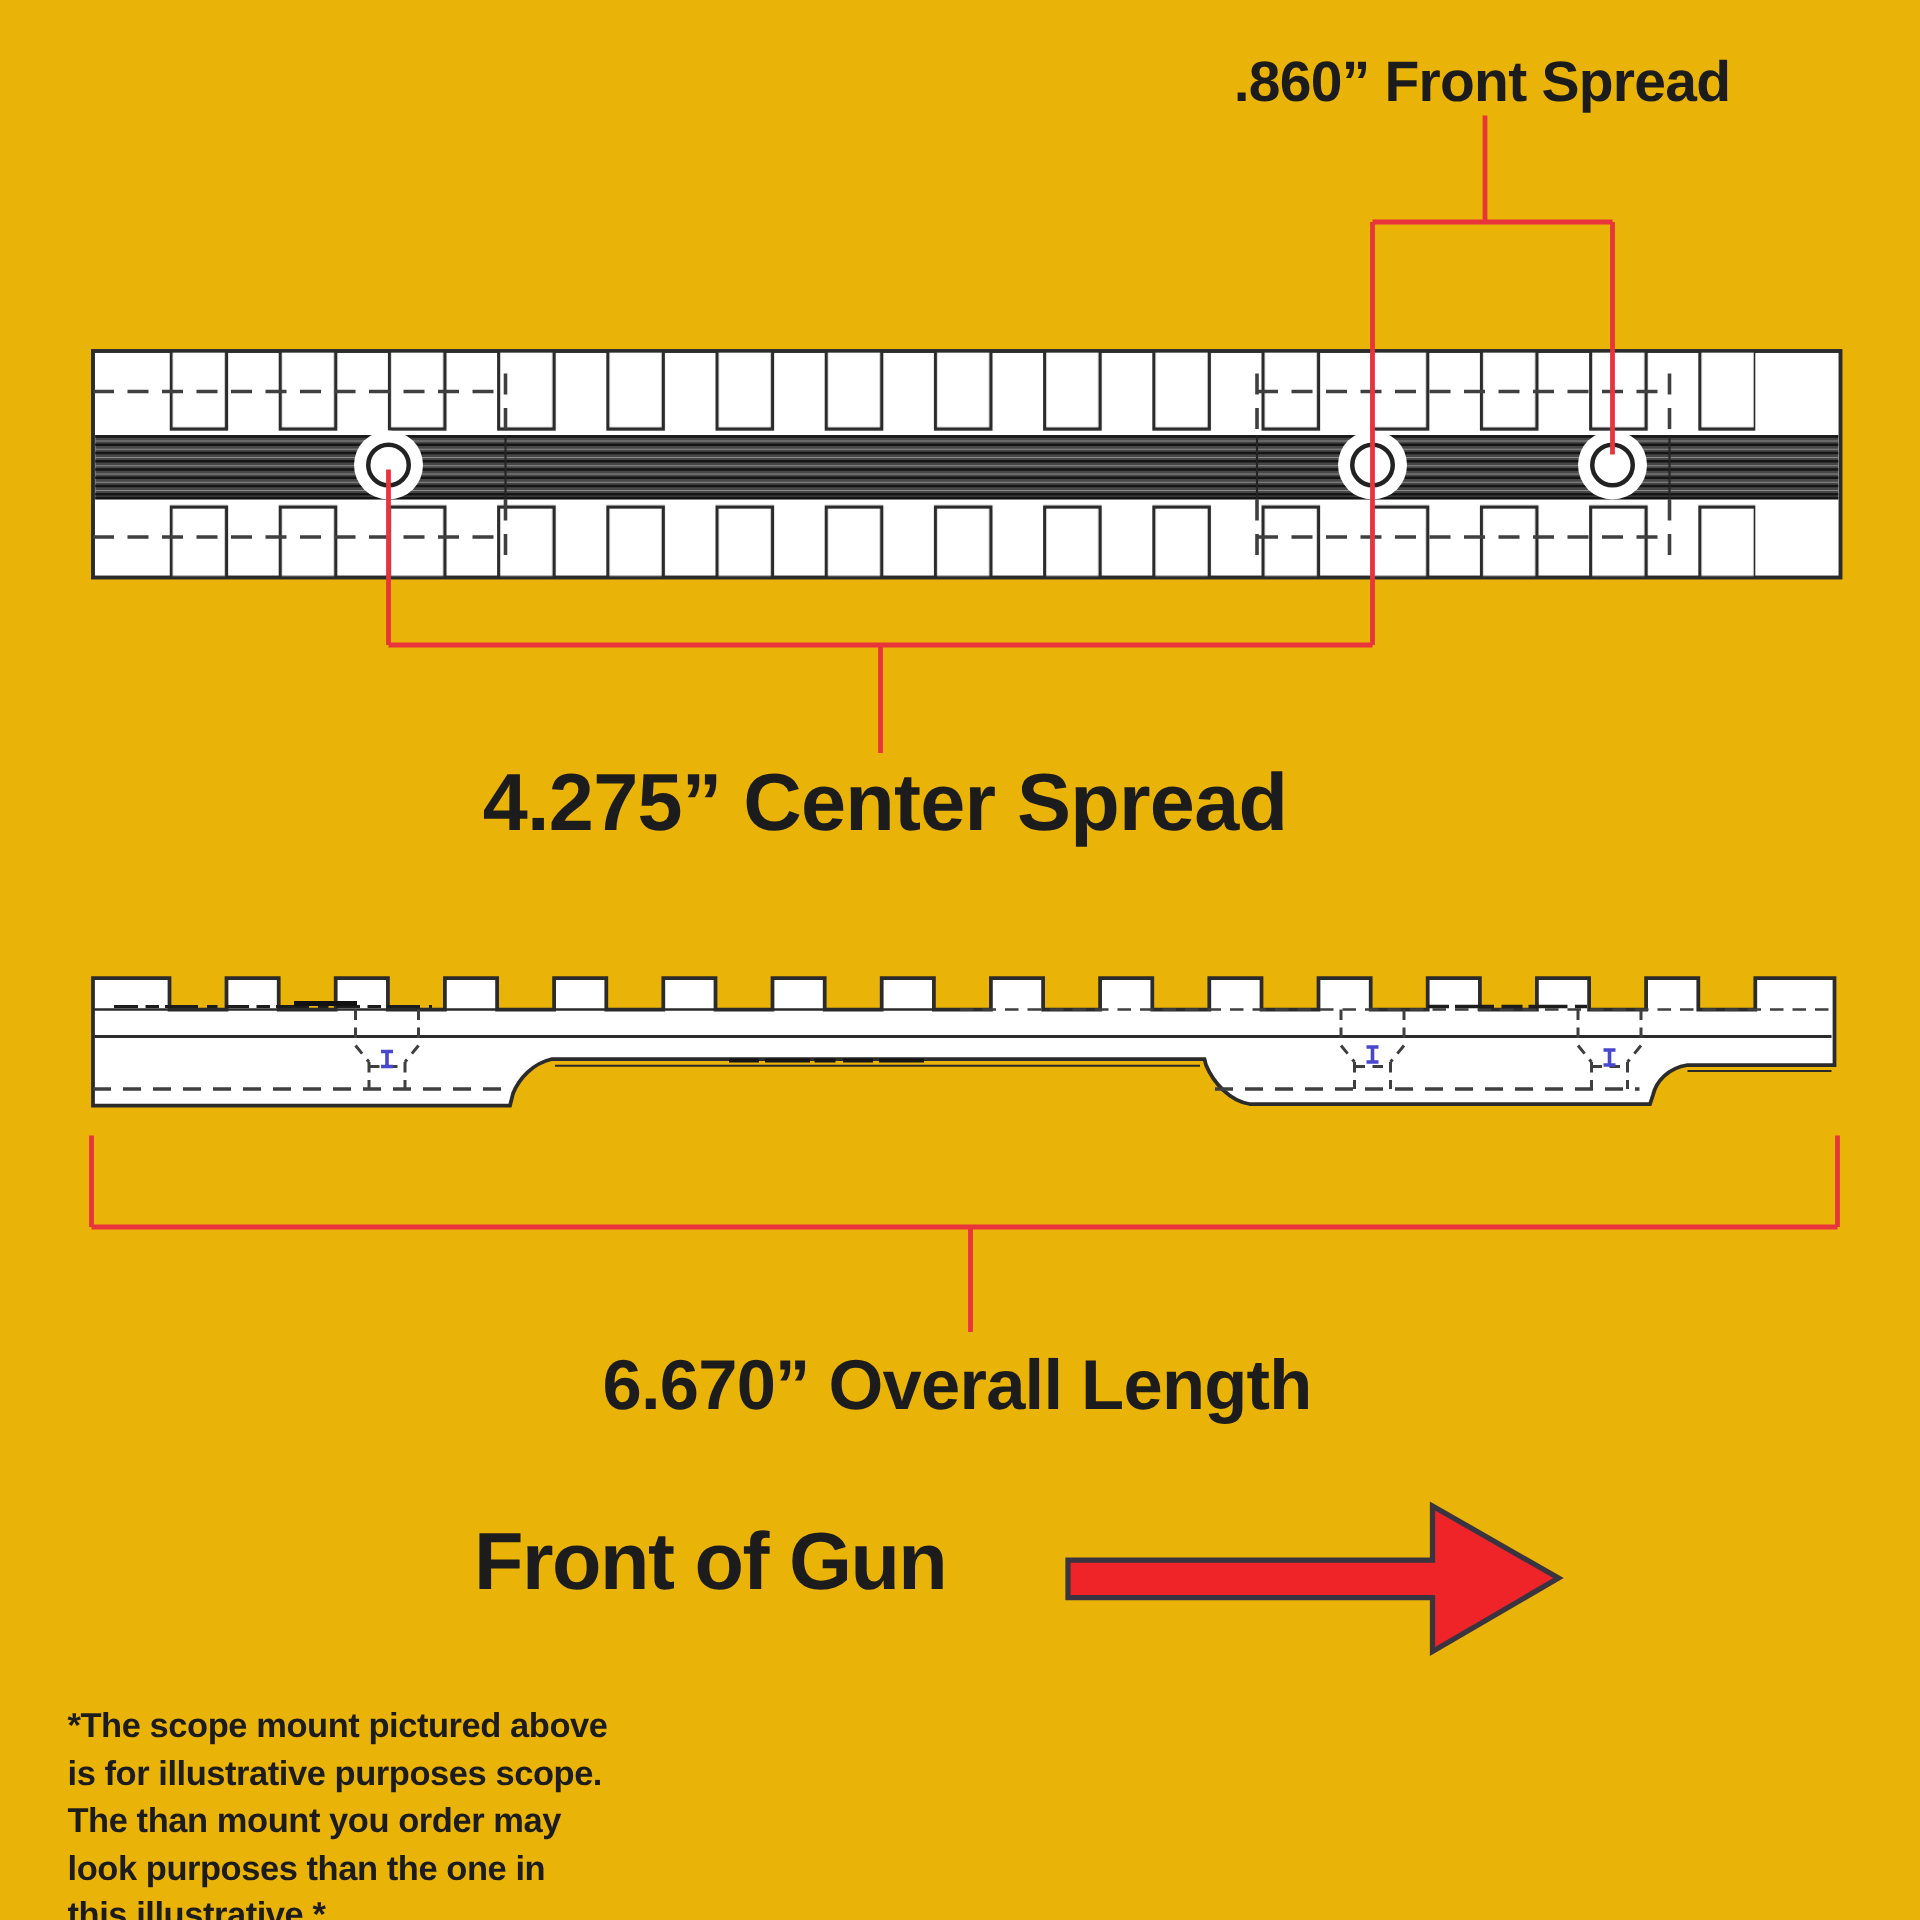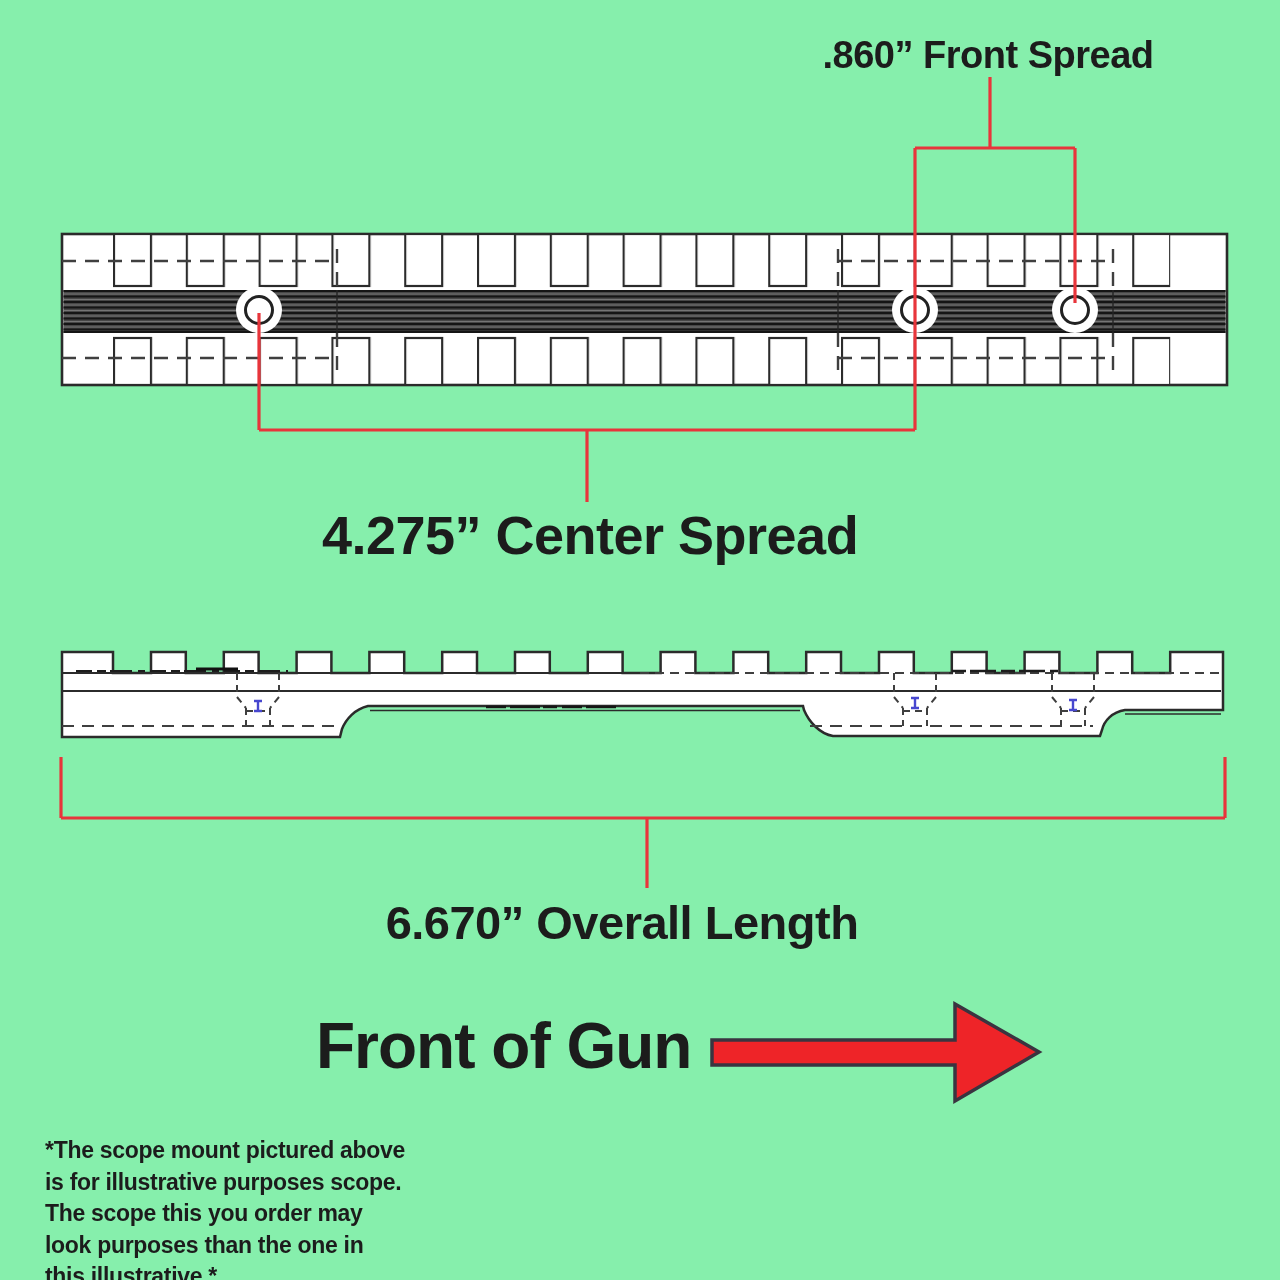--- a/index.html
+++ b/index.html
@@ -1,28 +1,28 @@
 <!DOCTYPE html>
 <html><head>
 <meta charset="utf-8">
 <style>
   html,body{margin:0;padding:0;background:#fff;}
   .canvas{
-    position:relative;width:1280px;height:1280px;background:#86efac;
+    position:relative;width:1280px;height:1280px;background:#eab308;
     font-family:"Liberation Sans", sans-serif;overflow:hidden;
   }
   .diagram-svg{position:absolute;left:0;top:0;width:1280px;height:1280px;}
   .dim-label{
     position:absolute;font-weight:bold;color:#1c1c1c;white-space:nowrap;
     letter-spacing:-0.5px;line-height:1;
   }
   .label-front-spread{left:988px;top:36px;font-size:38px;transform:translateX(-50%);}
   .label-center-spread{left:590px;top:508px;font-size:54px;transform:translateX(-50%);}
-  .label-overall-length{left:622px;top:899px;font-size:47px;transform:translateX(-50%);}
-  .label-front-of-gun{left:316px;top:1014px;font-size:64px;letter-spacing:-1px;}
+  .label-overall-length{left:638px;top:899px;font-size:47px;transform:translateX(-50%);}
+  .label-front-of-gun{left:316px;top:1014px;font-size:54px;letter-spacing:-1px;}
   .disclaimer{
     position:absolute;left:45px;top:1106px;font-size:23px;font-weight:bold;
     color:#1c1c1c;line-height:31.5px;letter-spacing:-0.3px;margin-top:29px;
   }
 </style>
 </head>
 <body>
 
 <div class="canvas">
 
@@ -120,18 +120,18 @@
 
   <div class="dim-label label-center-spread">4.275” Center Spread</div>
 
   <div class="dim-label label-overall-length">6.670” Overall Length</div>
 
   <div class="dim-label label-front-of-gun">Front of Gun</div>
 
   <div class="disclaimer">
     <div>*The scope mount pictured above</div>
     <div>is for illustrative purposes scope.</div>
-    <div>The scope this you order may</div>
+    <div>The than mount you order may</div>
     <div>look purposes than the one in</div>
     <div>this illustrative.*</div>
   </div>
 
 </div>
 
 </body></html>

